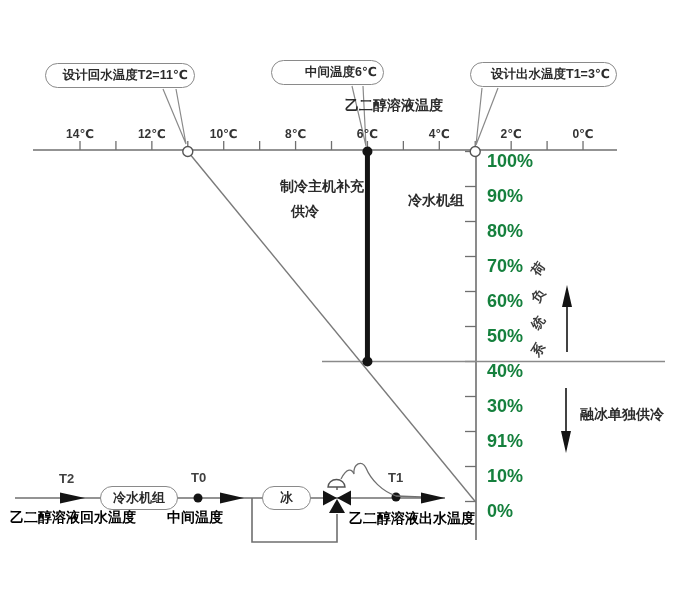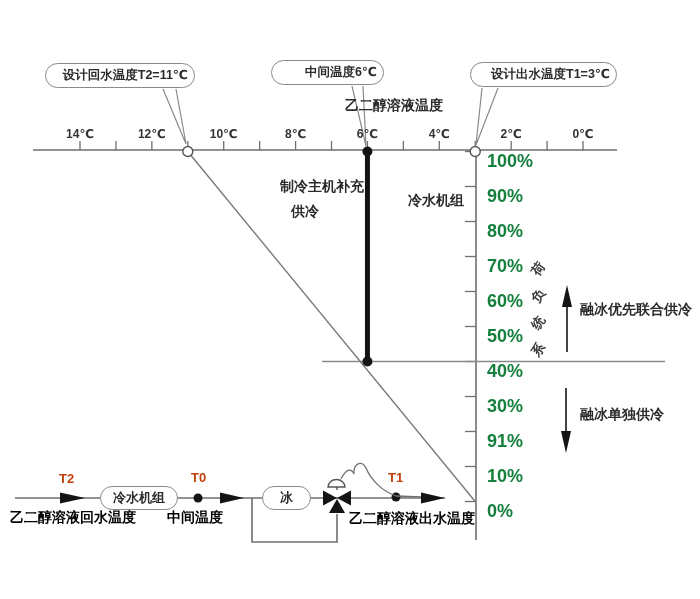--- a/index.html
+++ b/index.html
@@ -17,21 +17,21 @@
   }
   .stadium{
     position:absolute;border:1.4px solid #8a8a8a;border-radius:12px;
     background:#fff;display:flex;align-items:center;justify-content:center;
     font-size:13px;font-weight:bold;color:#2b2b2b;box-sizing:border-box;
     white-space:nowrap;
   }
   .x-tick-label{position:absolute;width:44px;text-align:center;font-size:12px;font-weight:bold;color:#333;}
   .y-tick-label{position:absolute;width:44px;text-align:left;font-size:18px;font-weight:bold;color:#15803d;}
   .region-label{position:absolute;font-size:14px;font-weight:bold;color:#2b2b2b;white-space:nowrap;}
-  .small-label{position:absolute;font-size:13px;font-weight:bold;color:#c2410c;white-space:nowrap;}
+  .small-label{position:absolute;font-size:13px;font-weight:bold;color:#404040;white-space:nowrap;}
   .flow-label{position:absolute;font-size:14px;font-weight:bold;color:#000000;white-space:nowrap;}
   #y-axis-title{position:absolute;left:524px;top:260px;width:28px;display:flex;flex-direction:column;align-items:center;gap:9px;}
   #y-axis-title span{display:block;font-size:13px;font-weight:bold;color:#3a3a3a;transform:rotate(-55deg);}
 </style>
 </head>
 <body>
 
 <div id="canvas">
 
   <svg id="chart-svg" viewBox="0 0 700 599" xmlns="http://www.w3.org/2000/svg">
@@ -126,21 +126,20 @@
   <div id="y-axis-title">
       <span>荷</span>
       <span>负</span>
       <span>统</span>
       <span>系</span>
     </div>
 
   <div class="region-label" style="left:246px;top:178px;width:118px;text-align:right;">制冷主机补充</div>
   <div class="region-label" style="left:246px;top:203px;width:118px;text-align:center;">供冷</div>
   <div class="region-label" style="left:408px;top:192px;">冷水机组</div>
-  <div class="region-label" style="left:580px;top:301px;">融冰优先联合供冷</div>
   <div class="region-label" style="left:580px;top:406px;">融冰单独供冷</div>
 
   <div class="stadium" style="left:100px;top:486px;width:78px;height:24px;">
     <span>冷水机组</span>
   </div>
   <div class="stadium" style="left:262px;top:486px;width:49px;height:24px;">
     <span>冰</span>
   </div>
 
   <div class="small-label" style="left:59px;top:471px;">T2</div>

